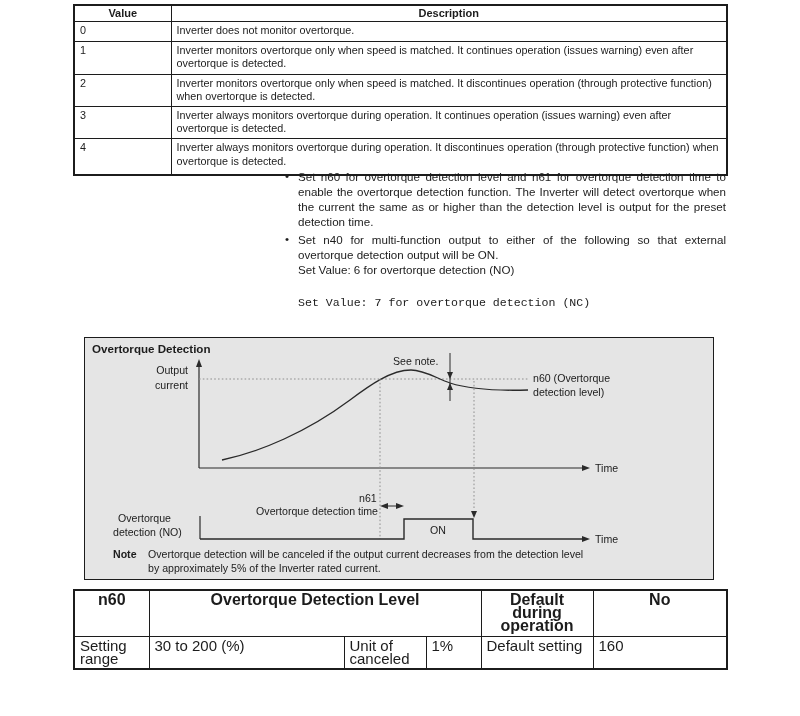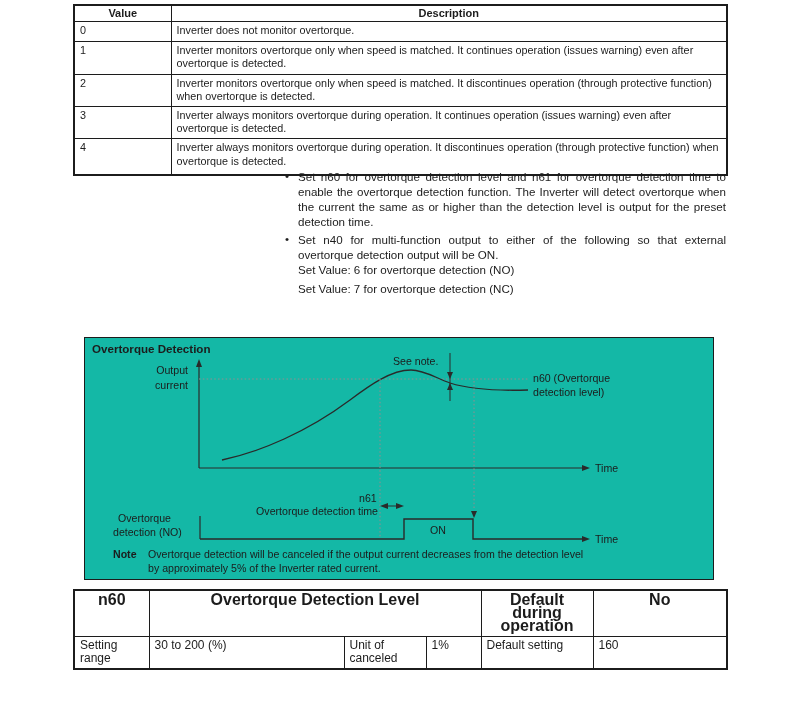--- a/index.html
+++ b/index.html
@@ -25,41 +25,41 @@
   .toptable tr.r-single td{height:14px;}
   .toptable tr.r-double td{height:24px;}
   .toptable tr.r-last td{height:30px;}
 
   .bottomtable{
     position:absolute;left:73px;top:589px;width:653px;
     border:2px solid #1c1c1c;
   }
   .bottomtable th,.bottomtable td{
     border:1px solid #1c1c1c;
-    font-size:12px;line-height:13.2px;
+    font-size:15px;line-height:13.2px;
     padding:2px 5px 3px 5px;vertical-align:top;text-align:left;
   }
   .bottomtable th{font-weight:bold;text-align:center;font-size:16px;height:26px;}
   .bottomtable td{height:24px;}
 
   
   .bullets{
     position:absolute;left:285px;top:169px;width:441px;
     font-size:11.6px;line-height:15px;
   }
   .bullet-item{position:relative;padding-left:13px;text-align:justify;}
   .bullet-item .dot{position:absolute;left:0;top:-1px;}
   .bullet-item + .bullet-item{margin-top:3px;}
   .setvalue{padding-left:13px;}
-  .setvalue + .setvalue{margin-top:4px;}
+  .setvalue + .setvalue{margin-top:18px;font-family:Liberation Mono, monospace;}
 
   
   .figure{
     position:absolute;left:84px;top:337px;width:628px;height:241px;
-    border:1.5px solid #1c1c1c;background:#14b8a6;
+    border:1.5px solid #1c1c1c;background:#e5e5e5;
   }
   .figure-title{
     position:absolute;left:7px;top:4px;font-size:11.6px;font-weight:bold;
   }
   .figure svg{position:absolute;left:0;top:0;}
   .figure svg text{font-family:"Liberation Sans",sans-serif;font-size:10.6px;fill:#1c1c1c;}
   .figure svg text.b{font-weight:bold;}
 </style>
 </head>
 <body>

